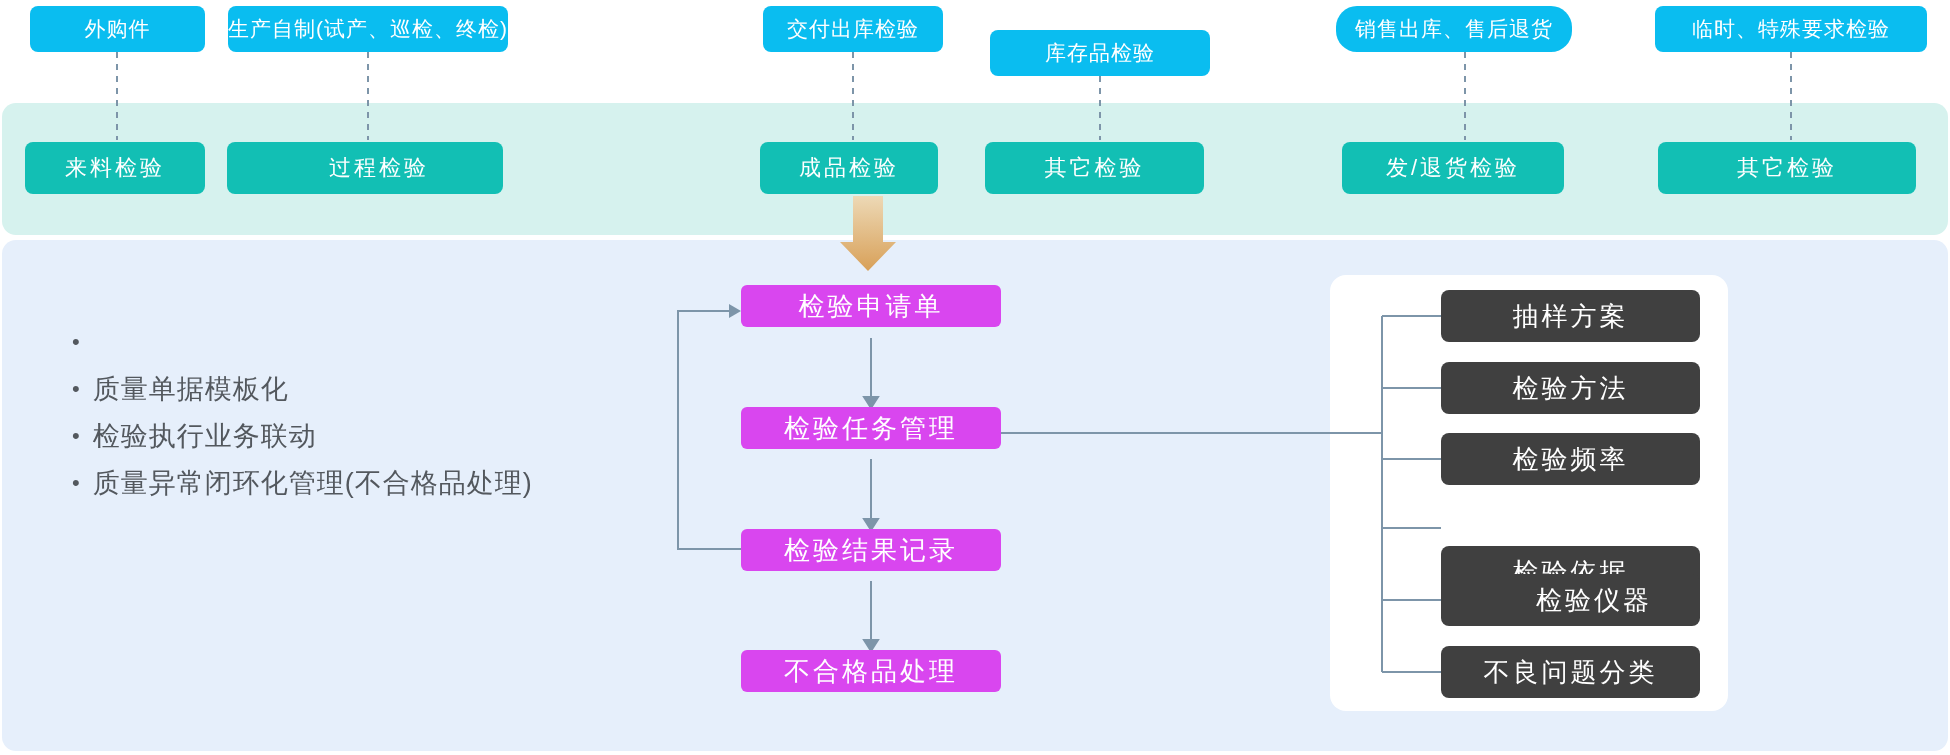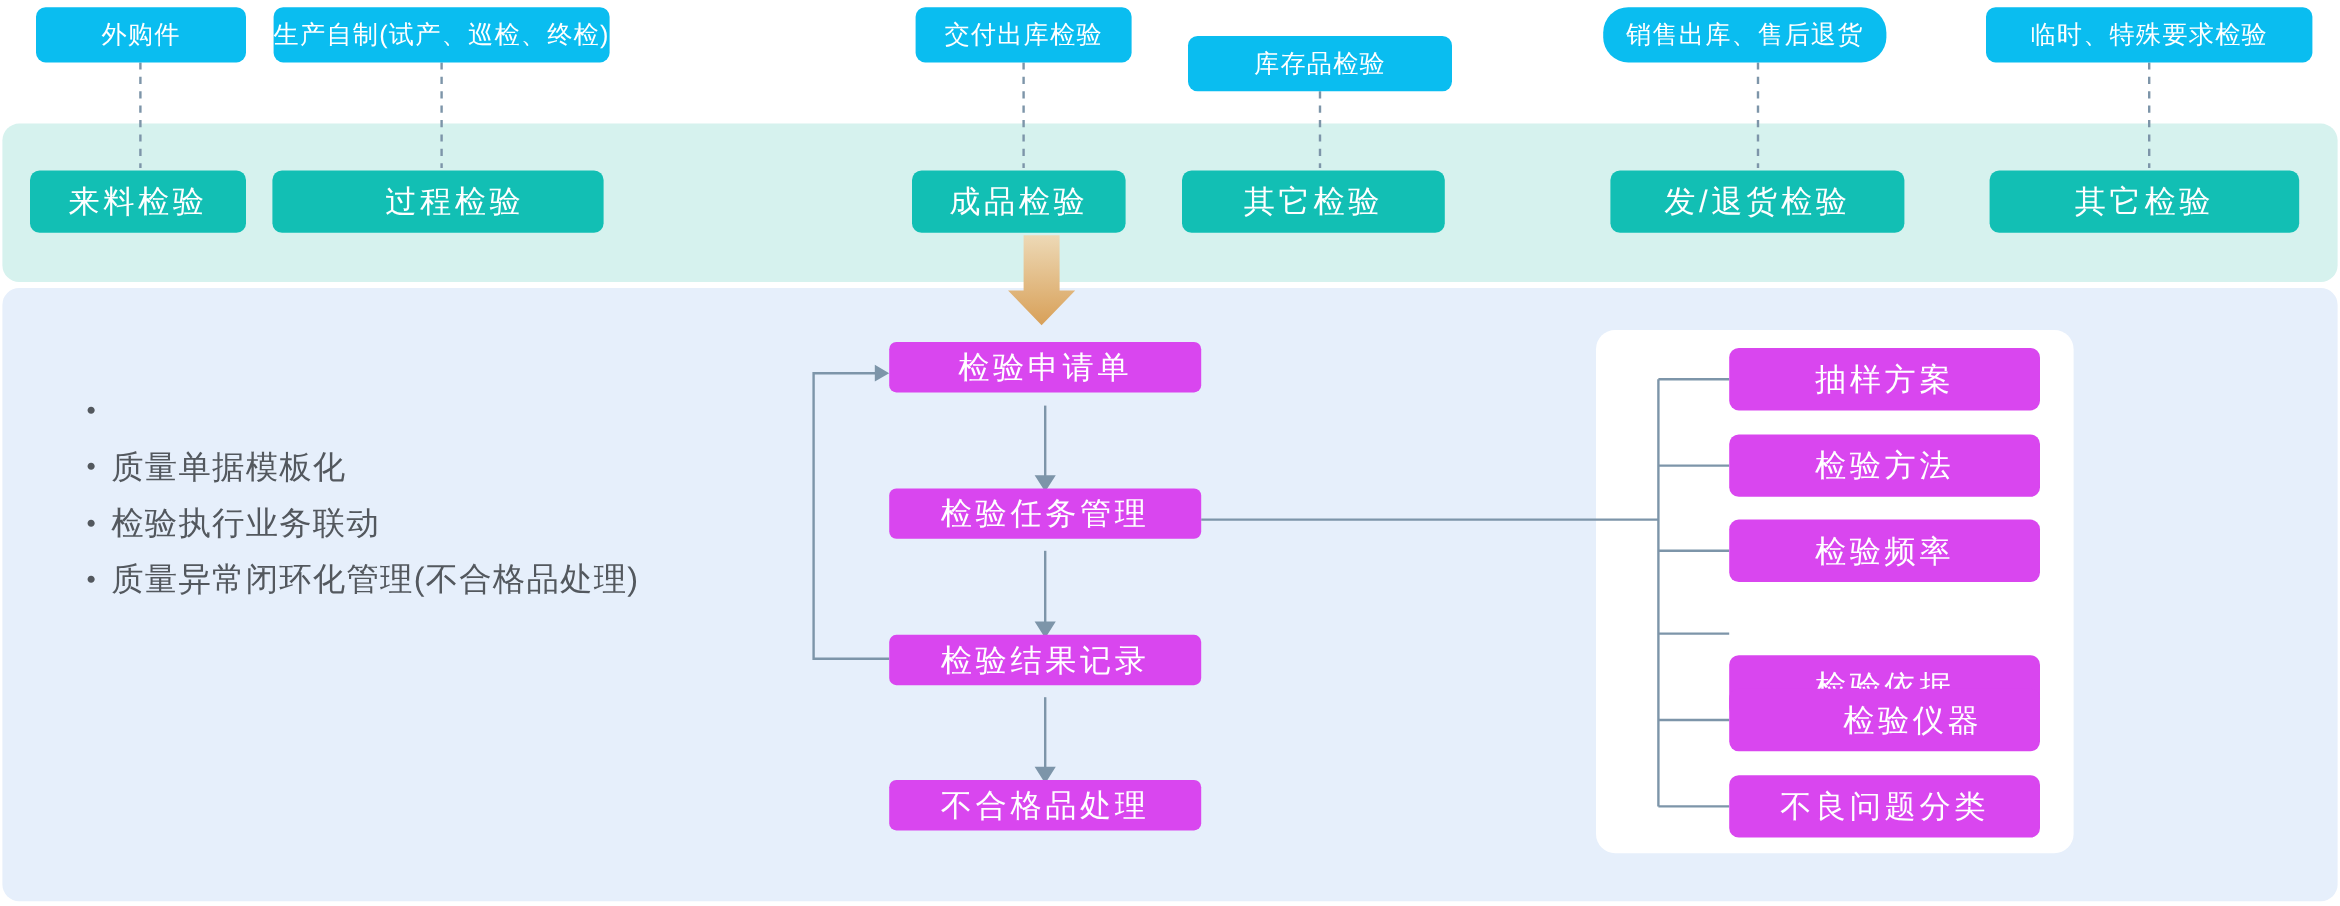--- a/index.html
+++ b/index.html
@@ -7,23 +7,23 @@
   .stage{position:relative;width:1950px;height:755px;overflow:hidden;background:#ffffff;}
 
   .panel{position:absolute;border-radius:14px;}
   .band{left:2px;top:103px;width:1946px;height:132px;background:#d6f2ee;}
   .main{left:2px;top:240px;width:1946px;height:511px;background:#e6effb;}
   .std-panel{left:1330px;top:275px;width:398px;height:436px;background:#ffffff;border-radius:16px;}
 
   .box{position:absolute;display:flex;align-items:center;justify-content:center;
        color:#ffffff;box-sizing:border-box;text-align:center;white-space:nowrap;z-index:10;}
   .btn-cyan{height:46px;top:6px;background:#0abdf0;border-radius:8px;font-size:21px;letter-spacing:1px;}
-  .btn-teal{height:52px;top:142px;background:#12bfb4;border-radius:8px;font-size:26px;letter-spacing:3px;}
+  .btn-teal{height:52px;top:142px;background:#12bfb4;border-radius:8px;font-size:22px;letter-spacing:3px;}
   .btn-blue{width:260px;height:42px;background:#d946ef;border-radius:6px;font-size:26px;letter-spacing:3px;}
-  .btn-tan{left:1441px;width:259px;height:52px;background:#d946ef;border-radius:8px;font-size:26px;letter-spacing:3px;}
+  .btn-tan{left:1441px;width:259px;height:52px;background:#404040;border-radius:8px;font-size:26px;letter-spacing:3px;}
 
   .svg-overlay{position:absolute;left:0;top:0;z-index:5;pointer-events:none;}
 
   .features{position:absolute;left:72px;top:318px;z-index:10;color:#53585e;font-size:27px;letter-spacing:1px;}
   .feature-line{height:47px;display:flex;align-items:center;}
   .feature-line .dot{margin-right:12px;font-size:22px;color:#53585e;}
 </style>
 </head>
 <body>
 
@@ -82,21 +82,21 @@
   <div class="box btn-cyan" style="left:228px;width:280px;">生产自制(试产、巡检、终检)</div>
   <div class="box btn-cyan" style="left:763px;width:180px;">交付出库检验</div>
   <div class="box btn-cyan" style="left:990px;width:220px;margin-top:24px;">库存品检验</div>
   <div class="box btn-cyan" style="left:1336px;width:236px;border-radius:21px;">销售出库、售后退货</div>
   <div class="box btn-cyan" style="left:1655px;width:272px;">临时、特殊要求检验</div>
 
   <div class="box btn-teal" style="left:25px;width:180px;">来料检验</div>
   <div class="box btn-teal" style="left:227px;width:276px;padding-left:28px;">过程检验</div>
   <div class="box btn-teal" style="left:760px;width:178px;">成品检验</div>
   <div class="box btn-teal" style="left:985px;width:219px;">其它检验</div>
-  <div class="box btn-teal" style="left:1342px;width:245px;">发/退货检验</div>
+  <div class="box btn-teal" style="left:1342px;width:222px;">发/退货检验</div>
   <div class="box btn-teal" style="left:1658px;width:258px;">其它检验</div>
 
   <div class="features">
     <div class="feature-line">
         <span class="dot">•</span>
       </div>
     <div class="feature-line">
         <span class="dot">•</span>
         <span>质量单据模板化</span>
       </div>

